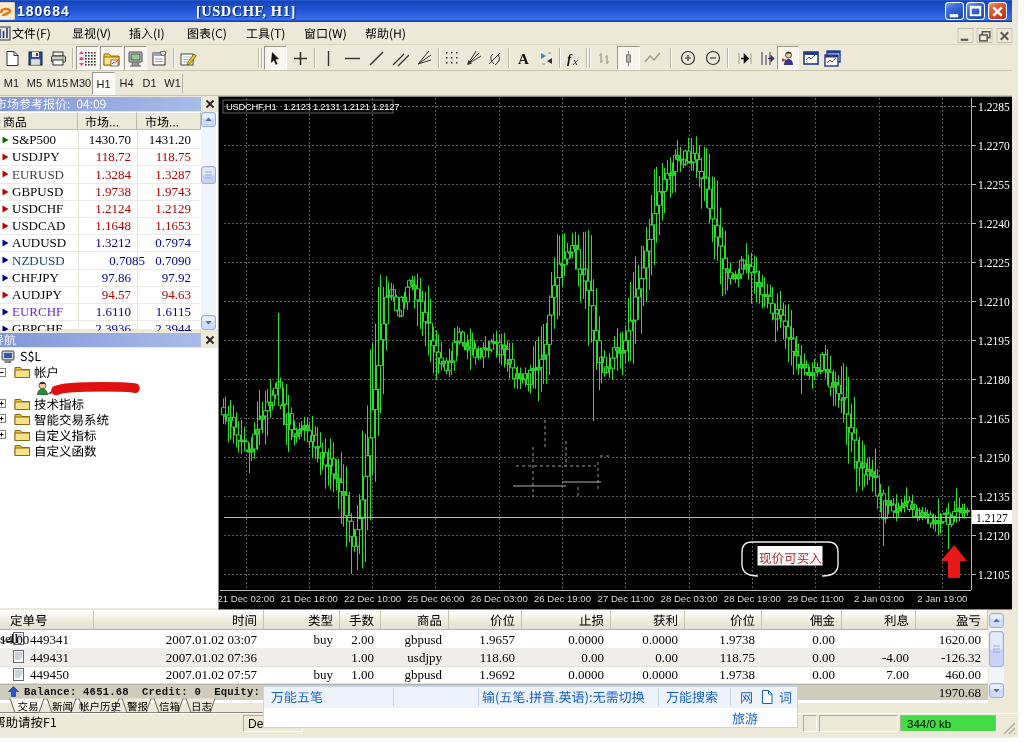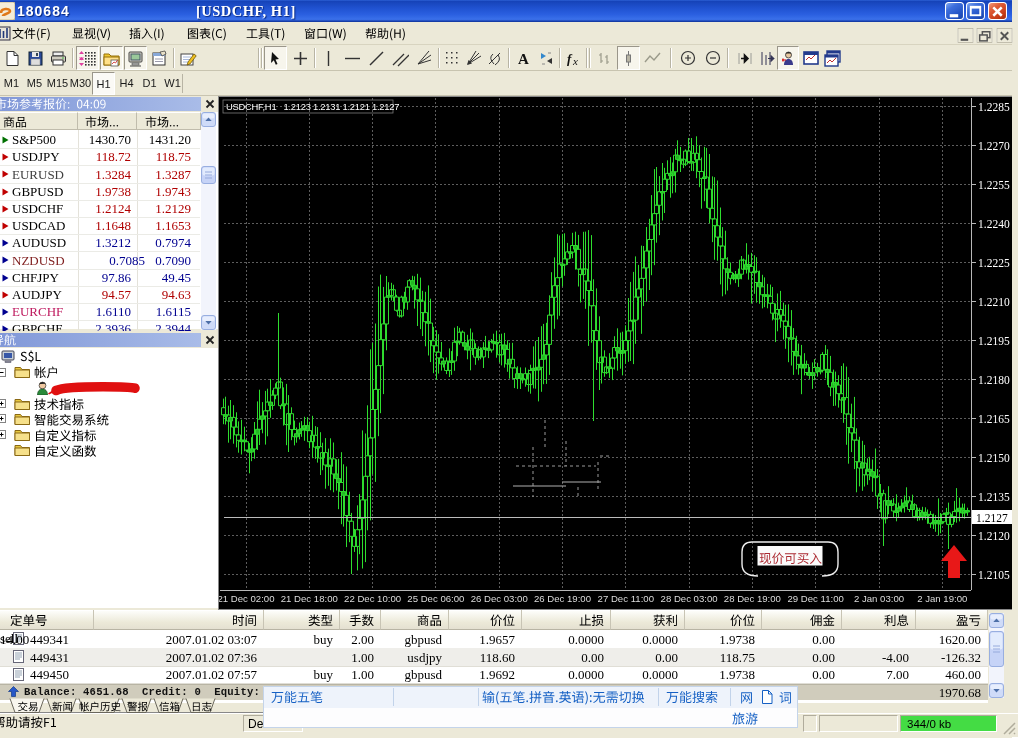--- a/index.html
+++ b/index.html
@@ -345,42 +345,42 @@
 <svg class="ab" style="left:2px;top:239px" width="7" height="8" viewBox="0 0 7 8">
       <path d="M0.5 0.5 L6.5 4 L0.5 7.5 z" fill="#000090"></path>
     </svg>
 <div style="position:absolute;left:12px;top:235.4px;color:#000;">AUDUSD</div>
 <div style="position:absolute;left:0;top:235.4px;width:131px;text-align:right;color:#000090;">1.3212</div>
 <div style="position:absolute;left:0;top:235.4px;width:191px;text-align:right;color:#000090;">0.7974</div>
 <div style="position:absolute;left:0;top:251.4px;width:200px;height:1px;background:#ebebe6;"></div>
 <svg class="ab" style="left:2px;top:256px" width="7" height="8" viewBox="0 0 7 8">
       <path d="M0.5 0.5 L6.5 4 L0.5 7.5 z" fill="#000090"></path>
     </svg>
-<div style="position:absolute;left:12px;top:252.6px;color:#7f1d1d;">NZDUSD</div>
+<div style="position:absolute;left:12px;top:252.6px;color:#0c4a6e;">NZDUSD</div>
 <div style="position:absolute;left:14px;top:252.6px;width:131px;text-align:right;color:#000090;padding-left:20px;">0.7085</div>
 <div style="position:absolute;left:0;top:252.6px;width:191px;text-align:right;color:#000090;">0.7090</div>
 <div style="position:absolute;left:0;top:268.6px;width:200px;height:1px;background:#ebebe6;"></div>
 <svg class="ab" style="left:2px;top:274px" width="7" height="8" viewBox="0 0 7 8">
       <path d="M0.5 0.5 L6.5 4 L0.5 7.5 z" fill="#000090"></path>
     </svg>
 <div style="position:absolute;left:12px;top:269.8px;color:#000;">CHFJPY</div>
 <div style="position:absolute;left:0;top:269.8px;width:131px;text-align:right;color:#000090;">97.86</div>
-<div style="position:absolute;left:0;top:269.8px;width:191px;text-align:right;color:#000090;">49.45</div>
+<div style="position:absolute;left:0;top:269.8px;width:191px;text-align:right;color:#000090;">97.92</div>
 <div style="position:absolute;left:0;top:285.8px;width:200px;height:1px;background:#ebebe6;"></div>
 <svg class="ab" style="left:2px;top:291px" width="7" height="8" viewBox="0 0 7 8">
       <path d="M0.5 0.5 L6.5 4 L0.5 7.5 z" fill="#c00000"></path>
     </svg>
 <div style="position:absolute;left:12px;top:287.0px;color:#000;">AUDJPY</div>
 <div style="position:absolute;left:0;top:287.0px;width:131px;text-align:right;color:#b00000;">94.57</div>
 <div style="position:absolute;left:0;top:287.0px;width:191px;text-align:right;color:#b00000;">94.63</div>
 <div style="position:absolute;left:0;top:303.0px;width:200px;height:1px;background:#ebebe6;"></div>
 <svg class="ab" style="left:2px;top:308px" width="7" height="8" viewBox="0 0 7 8">
       <path d="M0.5 0.5 L6.5 4 L0.5 7.5 z" fill="#000090"></path>
     </svg>
-<div style="position:absolute;left:12px;top:304.2px;color:#be185d;">EURCHF</div>
+<div style="position:absolute;left:12px;top:304.2px;color:#6d28d9;">EURCHF</div>
 <div style="position:absolute;left:0;top:304.2px;width:131px;text-align:right;color:#000090;">1.6110</div>
 <div style="position:absolute;left:0;top:304.2px;width:191px;text-align:right;color:#000090;">1.6115</div>
 <div style="position:absolute;left:0;top:320.2px;width:200px;height:1px;background:#ebebe6;"></div>
 <svg class="ab" style="left:2px;top:325px" width="7" height="8" viewBox="0 0 7 8">
       <path d="M0.5 0.5 L6.5 4 L0.5 7.5 z" fill="#000090"></path>
     </svg>
 <div style="position:absolute;left:12px;top:321.4px;color:#000;">GBPCHF</div>
 <div style="position:absolute;left:0;top:321.4px;width:131px;text-align:right;color:#000090;">2.3936</div>
 <div style="position:absolute;left:0;top:321.4px;width:191px;text-align:right;color:#000090;">2.3944</div>
 <div style="position:absolute;left:0;top:337.4px;width:200px;height:1px;background:#ebebe6;"></div>

